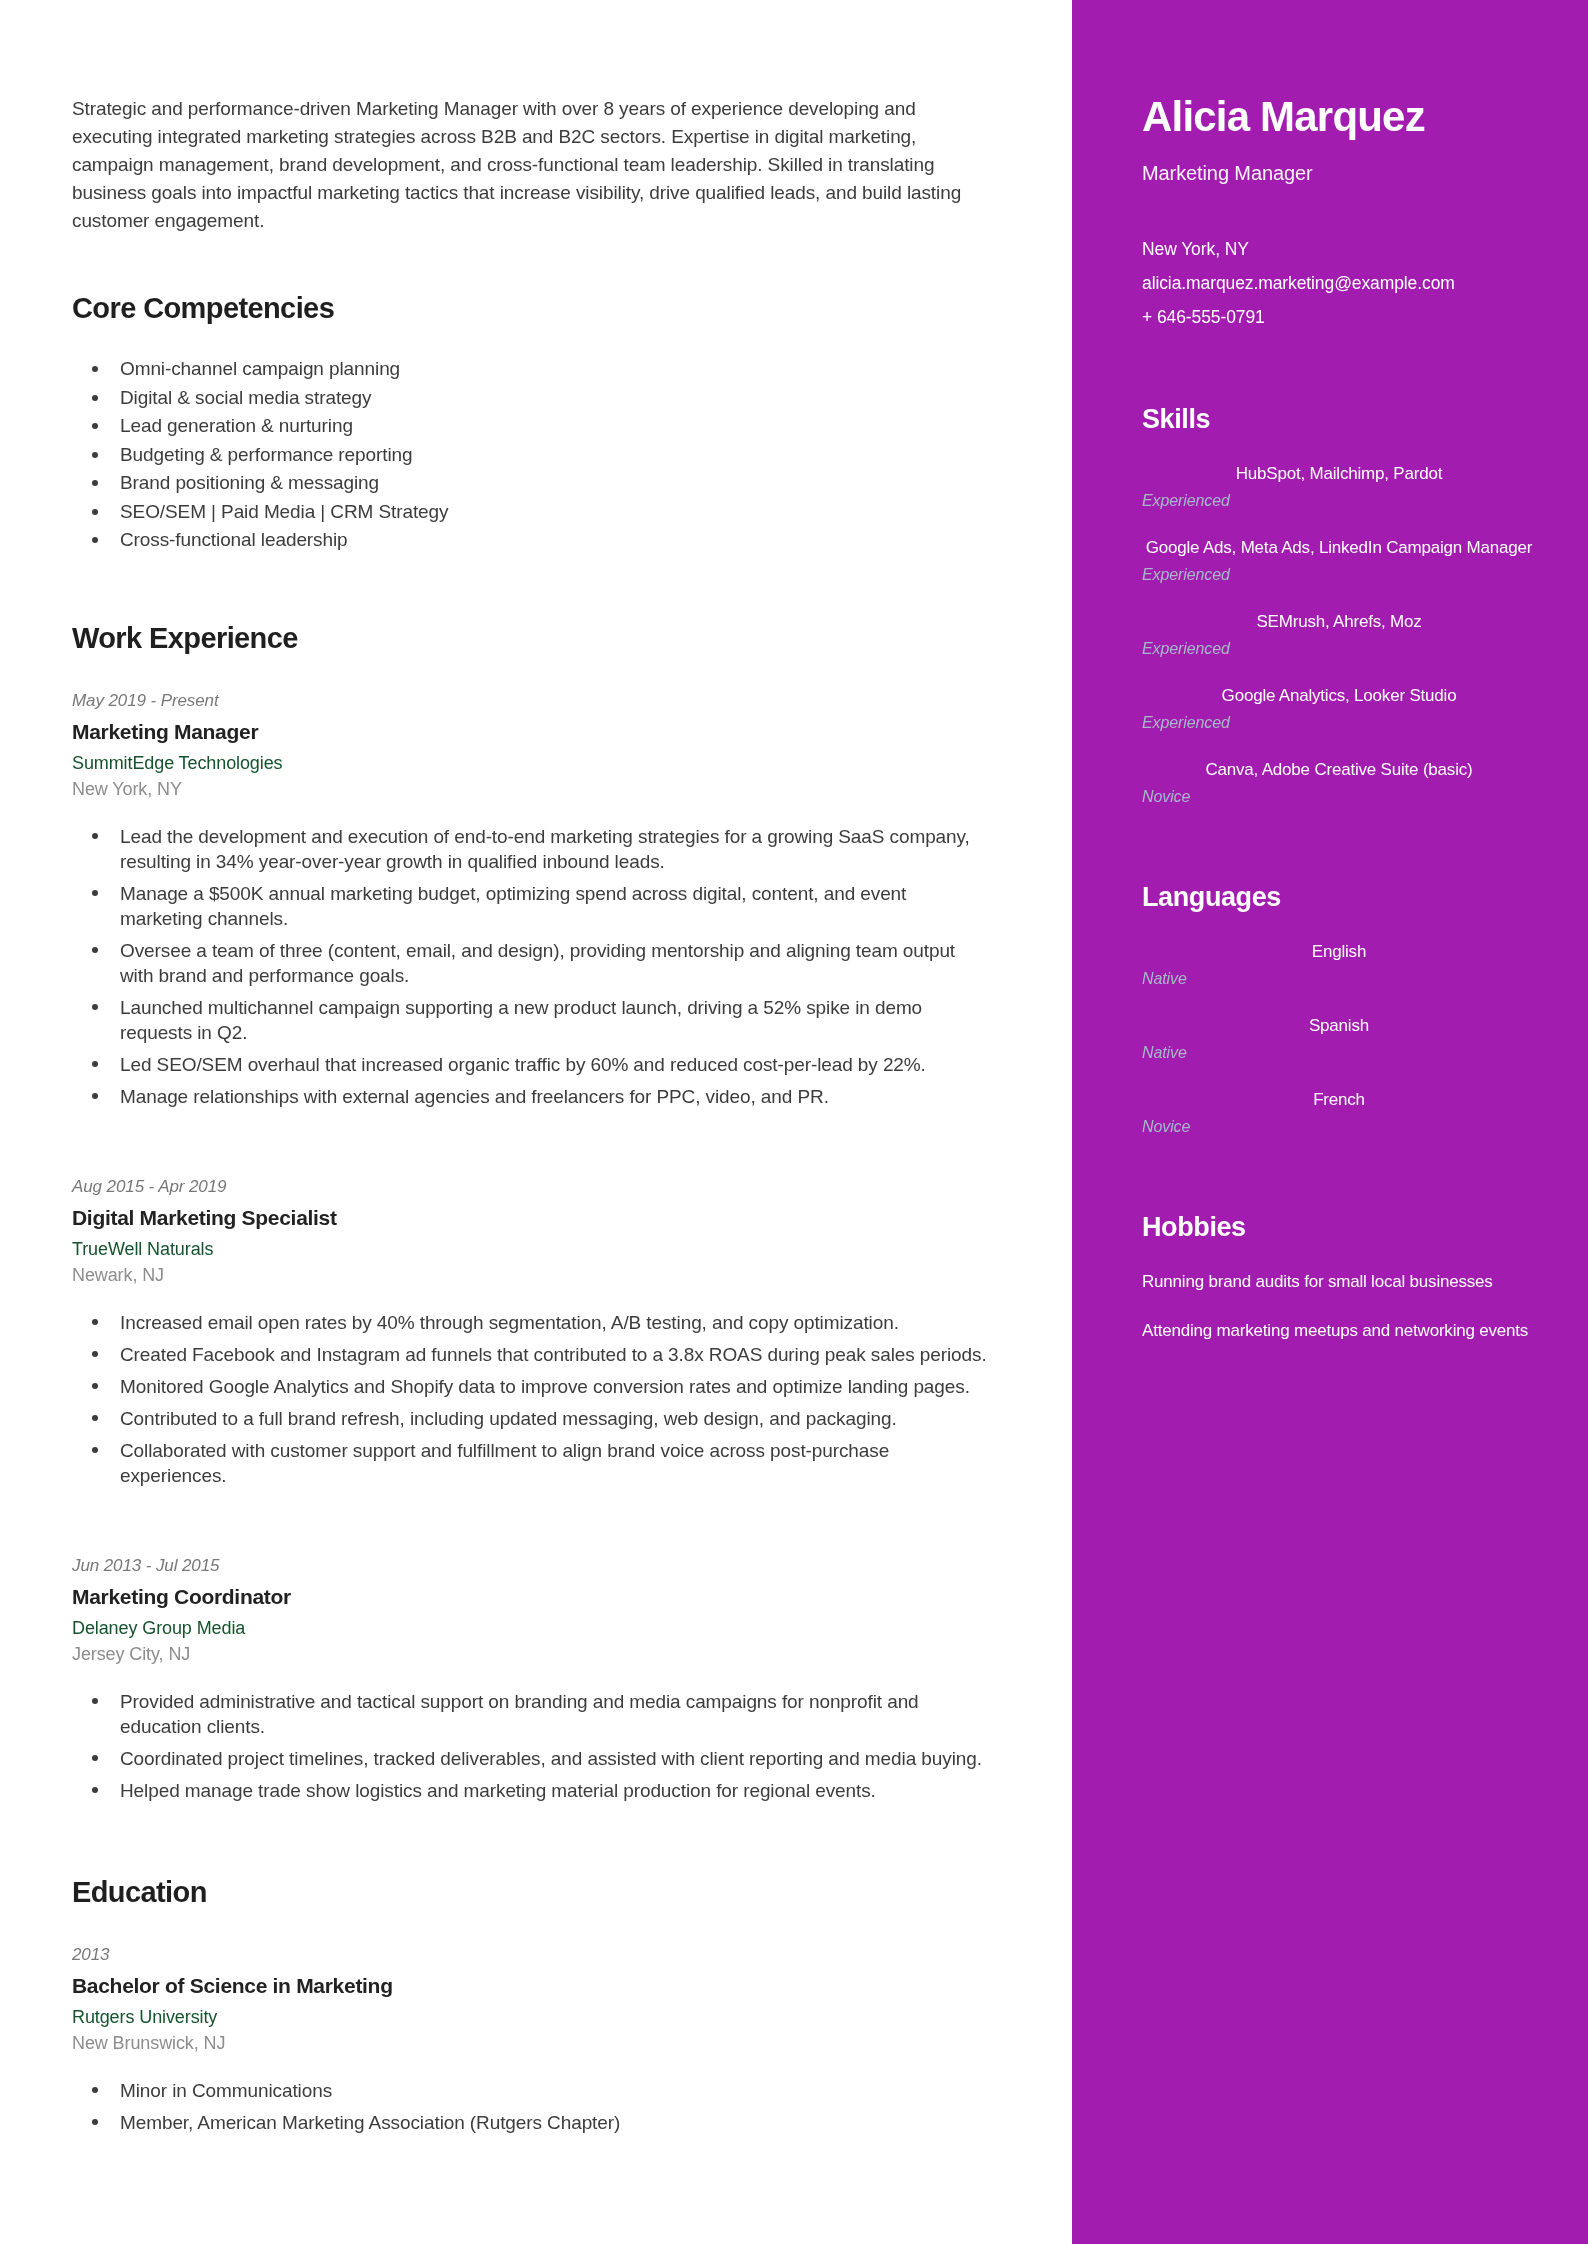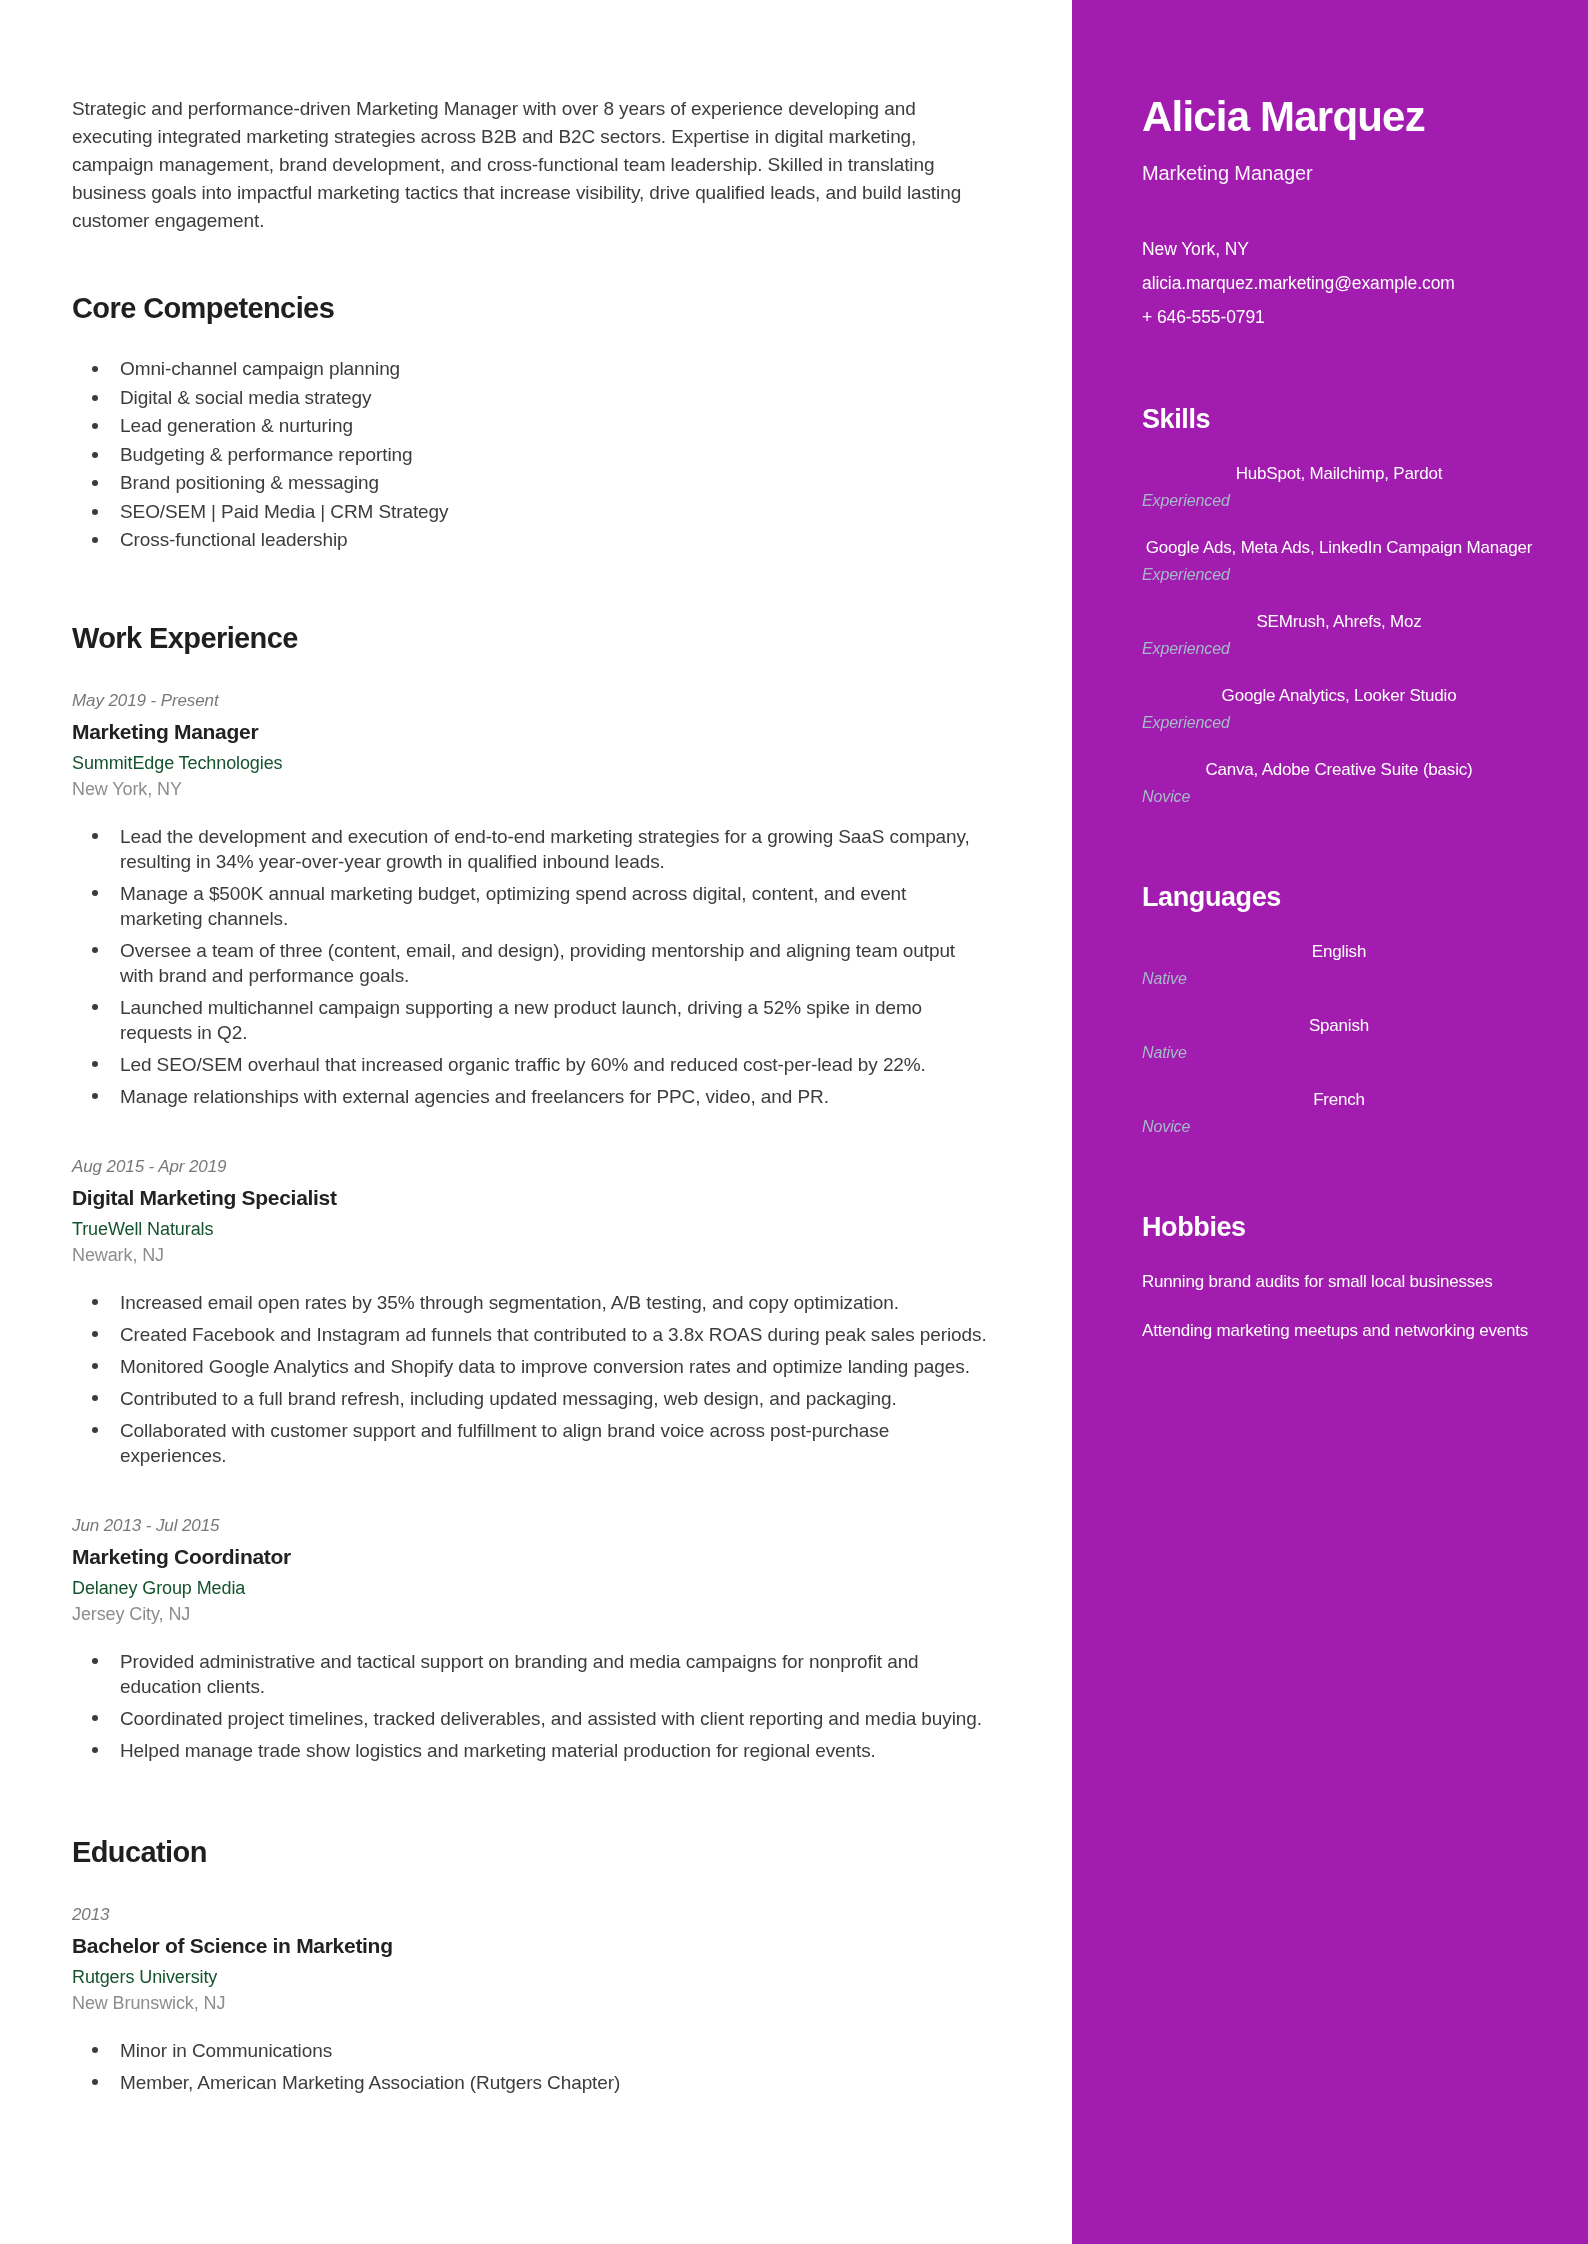--- a/index.html
+++ b/index.html
@@ -26,21 +26,21 @@
   .comp-list li{
     position:relative;padding-left:48px;
     font-size:19px;line-height:28.5px;color:#3c3c3c;
   }
   .comp-list li::before,
   .job-bullets li::before{
     content:"";position:absolute;left:20px;top:11px;
     width:6px;height:6px;border-radius:50%;background:#3c3c3c;
   }
   .job{margin-top:36px;}
-  .job + .job{margin-top:48px;}
+  .job + .job{margin-top:68px;}
   .dates{font-size:17px;font-style:italic;color:#787878;}
   .job-title{margin:9px 0 0;font-size:21px;font-weight:bold;color:#222222;letter-spacing:-0.3px;}
   .company{margin-top:9px;font-size:18px;color:#14532d;}
   .location{margin-top:5px;font-size:18px;color:#8d8d8d;}
   .job-bullets{margin-top:24px;}
   .job-bullets li{
     position:relative;padding-left:48px;margin-bottom:7px;
     font-size:19px;line-height:25px;color:#3c3c3c;
   }
   .job-bullets li::before{top:9px;}
@@ -103,21 +103,21 @@
         <li>Manage relationships with external agencies and freelancers for PPC, video, and PR.</li>
       </ul>
     </div>
 
     <div class="job">
       <div class="dates">Aug 2015 - Apr 2019</div>
       <h3 class="job-title">Digital Marketing Specialist</h3>
       <div class="company">TrueWell Naturals</div>
       <div class="location">Newark, NJ</div>
       <ul class="job-bullets">
-        <li>Increased email open rates by 35% through segmentation, A/B testing, and copy optimization.</li>
+        <li>Increased email open rates by 40% through segmentation, A/B testing, and copy optimization.</li>
         <li>Created Facebook and Instagram ad funnels that contributed to a 3.8x ROAS during peak sales periods.</li>
         <li>Monitored Google Analytics and Shopify data to improve conversion rates and optimize landing pages.</li>
         <li>Contributed to a full brand refresh, including updated messaging, web design, and packaging.</li>
         <li>Collaborated with customer support and fulfillment to align brand voice across post-purchase experiences.</li>
       </ul>
     </div>
 
     <div class="job">
       <div class="dates">Jun 2013 - Jul 2015</div>
       <h3 class="job-title">Marketing Coordinator</h3>

